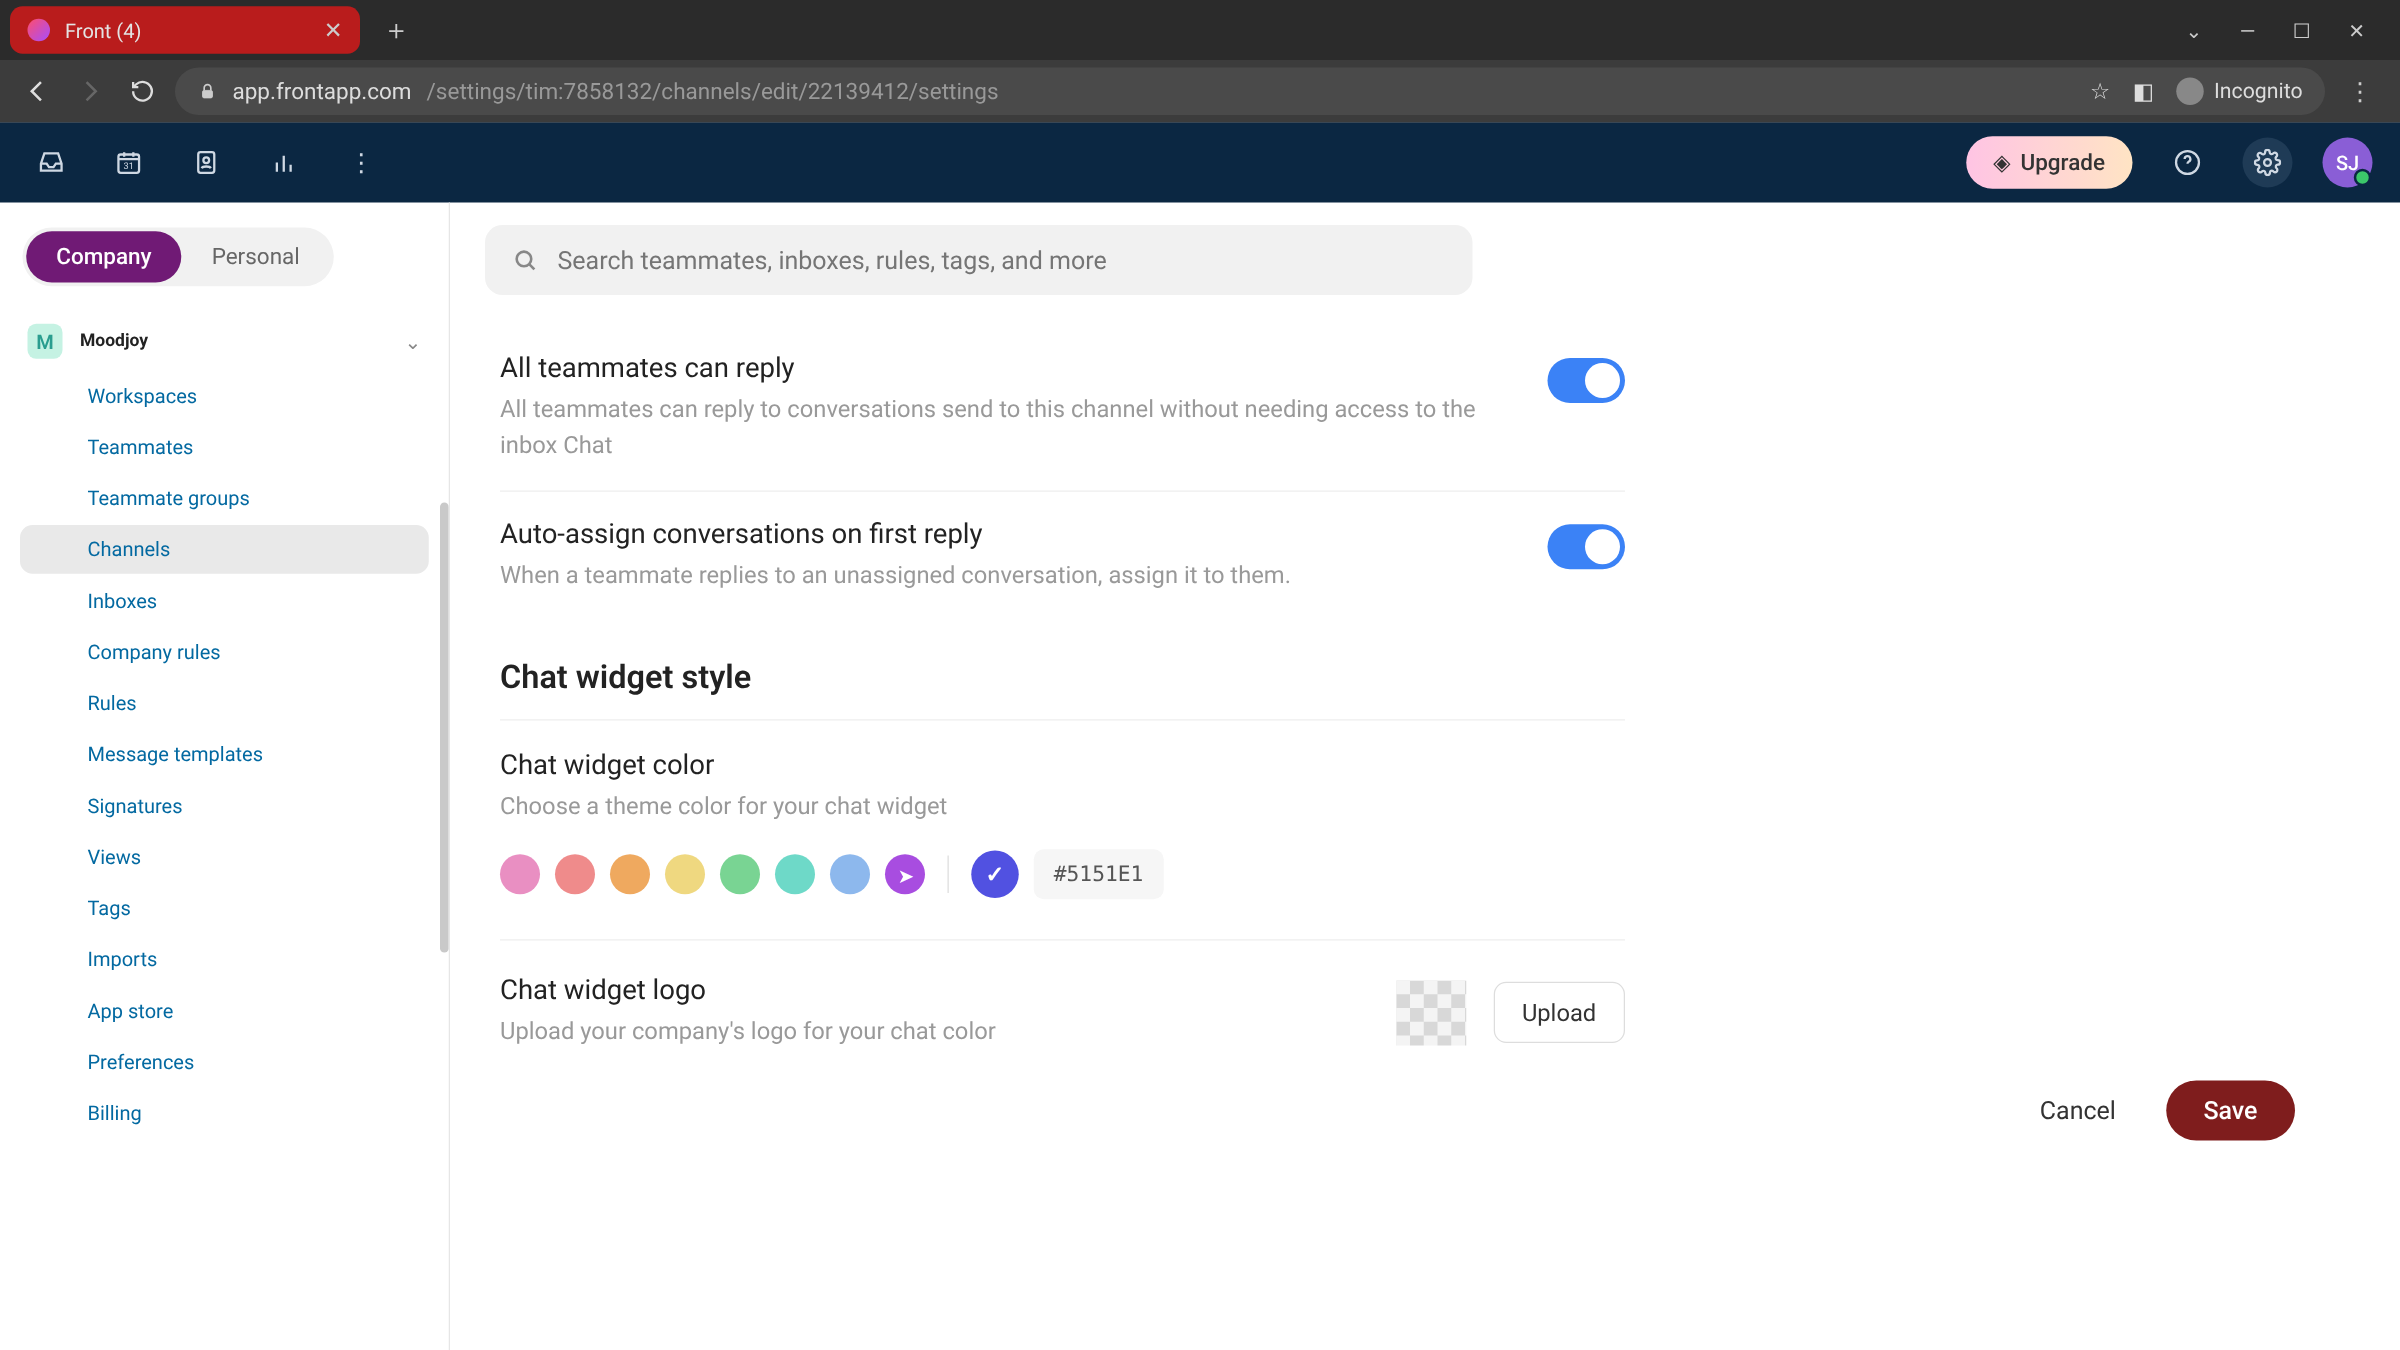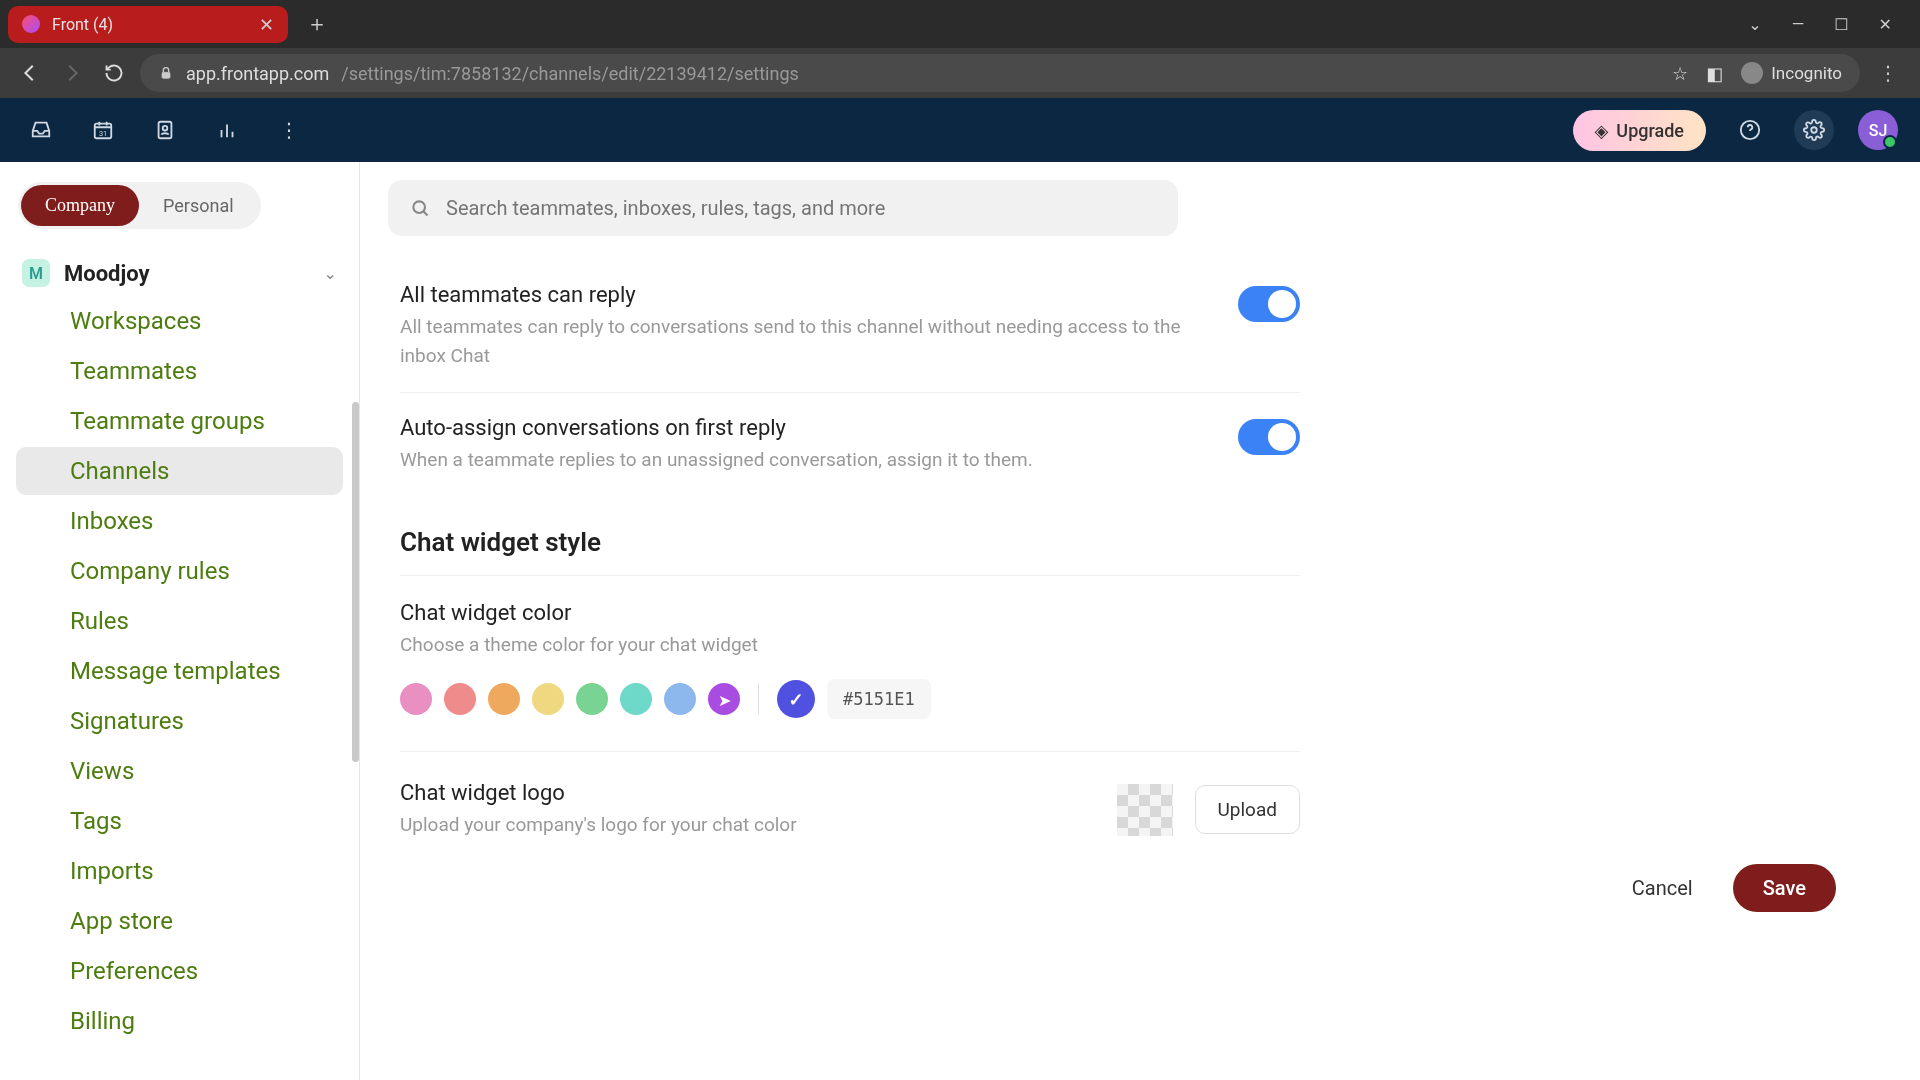--- a/index.html
+++ b/index.html
@@ -37,28 +37,28 @@
 .hdr-circ svg { width:22px; height:22px; stroke:#cfd8e3; fill:none; stroke-width:2; }
 .avatar { width:40px; height:40px; border-radius:50%; background:#8a5ed6; color:#fff; display:flex; align-items:center; justify-content:center; font-size:16px; font-weight:500; position:relative; cursor:pointer; }
 .avatar::after { content:""; position:absolute; bottom:1px; right:1px; width:10px; height:10px; background:#3cc76a; border-radius:50%; border:2px solid #0b2742; }
 
 
 .app-body { display:flex; height:calc(1080px - 48px - 50px - 64px); }
 .sidebar { width:360px; border-right:1px solid #e6e6e6; padding:16px 12px; overflow-y:auto; position:relative; }
 .sidebar::after { content:""; position:absolute; right:0; top:240px; width:7px; height:360px; background:#c9c9c9; border-radius:4px; }
 .seg-switch { display:inline-flex; background:#f1f1f1; border-radius:24px; padding:3px; margin:4px 6px 22px; }
 .seg-opt { padding:10px 24px; border-radius:22px; font-size:18px; color:#666; cursor:pointer; }
-.seg-opt.active { background:#7f1d1d; color:#fff; font-weight:500;font-family:Liberation Serif, serif; }
+.seg-opt.active { background:#701a75; color:#fff; font-weight:500; }
 
 .ws-row { display:flex; align-items:center; gap:14px; padding:8px 10px; cursor:pointer; }
 .ws-badge { width:28px; height:28px; border-radius:7px; background:#c5f2e3; color:#2a9d8f; display:flex; align-items:center; justify-content:center; font-weight:600; font-size:16px; }
-.ws-name { font-size:22px; font-weight:700; color:#222; flex:1; }
+.ws-name { font-size:14px; font-weight:700; color:#222; flex:1; }
 .chev { color:#888; }
 
-.side-item { padding:10px 14px 10px 54px; font-size:24px; color:#4d7c0f; cursor:pointer; border-radius:10px; margin:2px 4px; }
+.side-item { padding:10px 14px 10px 54px; font-size:16px; color:#0369a1; cursor:pointer; border-radius:10px; margin:2px 4px; }
 .side-item.active { background:#e9e9e9; }
 
 
 .main { flex:1; display:flex; flex-direction:column; position:relative; }
 .search-wrap { padding:18px 28px; }
 .search-box { width:790px; background:#f1f1f1; border-radius:14px; height:56px; display:flex; align-items:center; padding:0 22px; gap:16px; }
 .search-box input { border:none; background:transparent; font-size:20px; flex:1; outline:none; color:#444; }
 .search-box svg { width:20px; height:20px; stroke:#888; fill:none; stroke-width:2.5; }
 
 .content { flex:1; overflow-y:auto; padding:6px 40px 28px; position:relative; }

